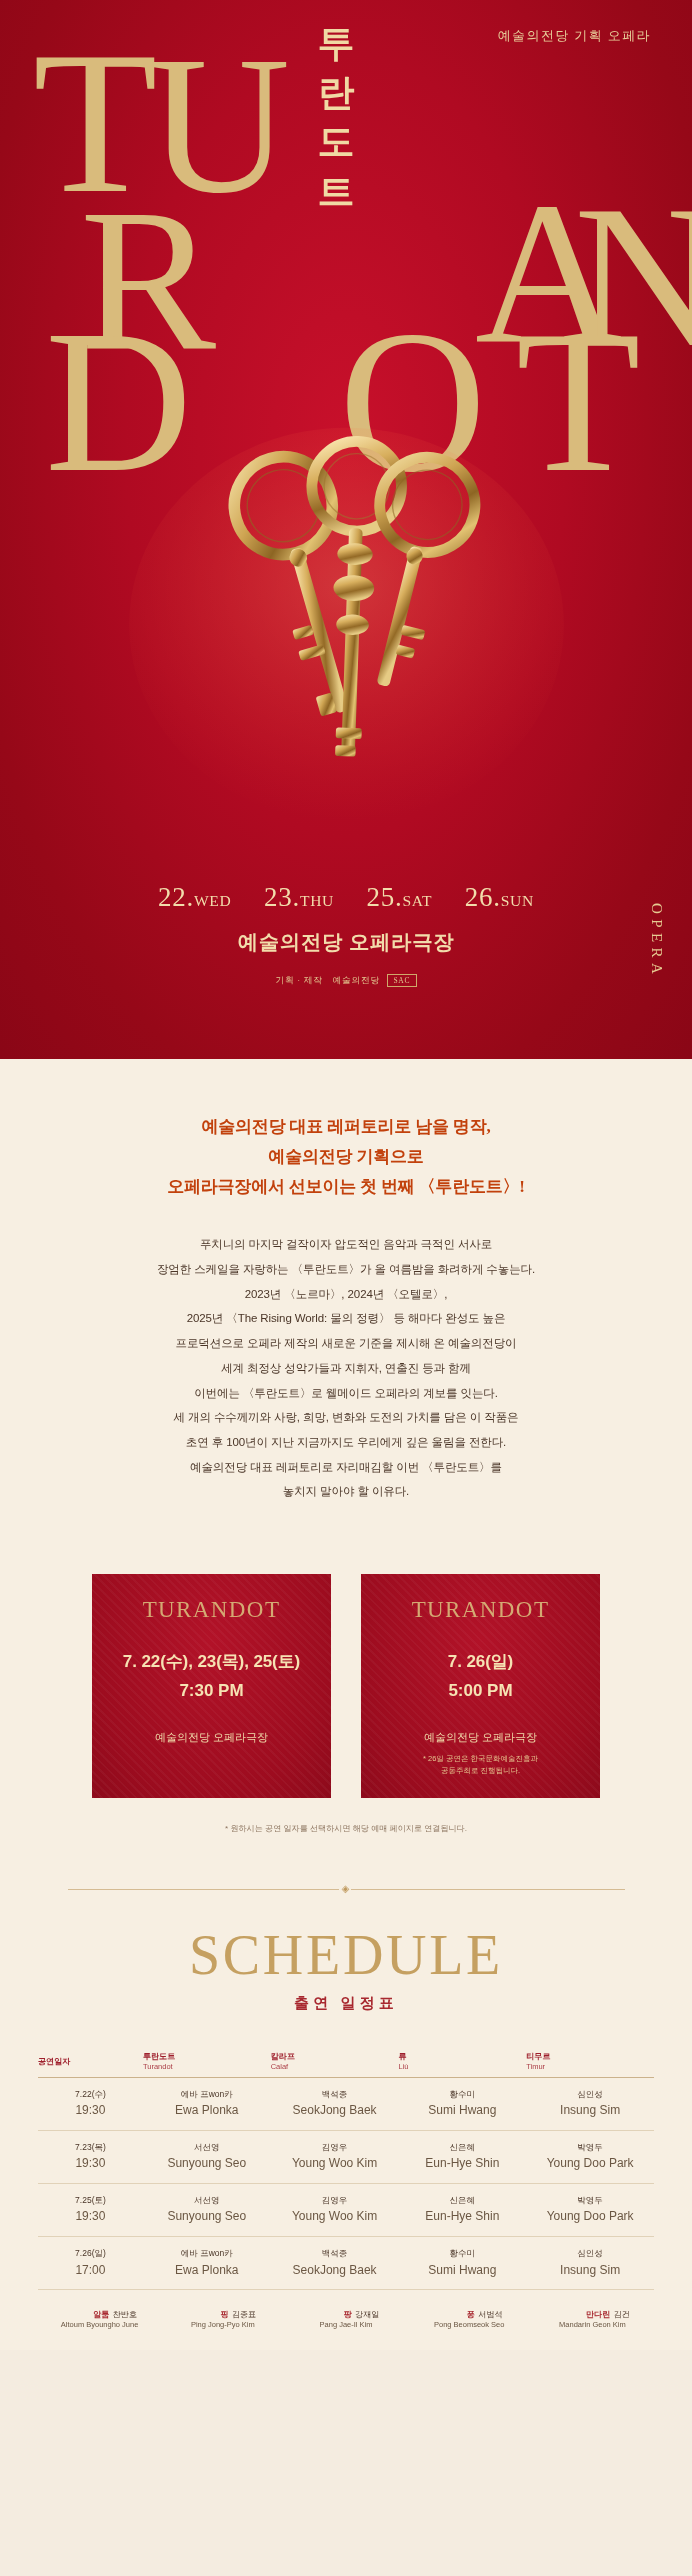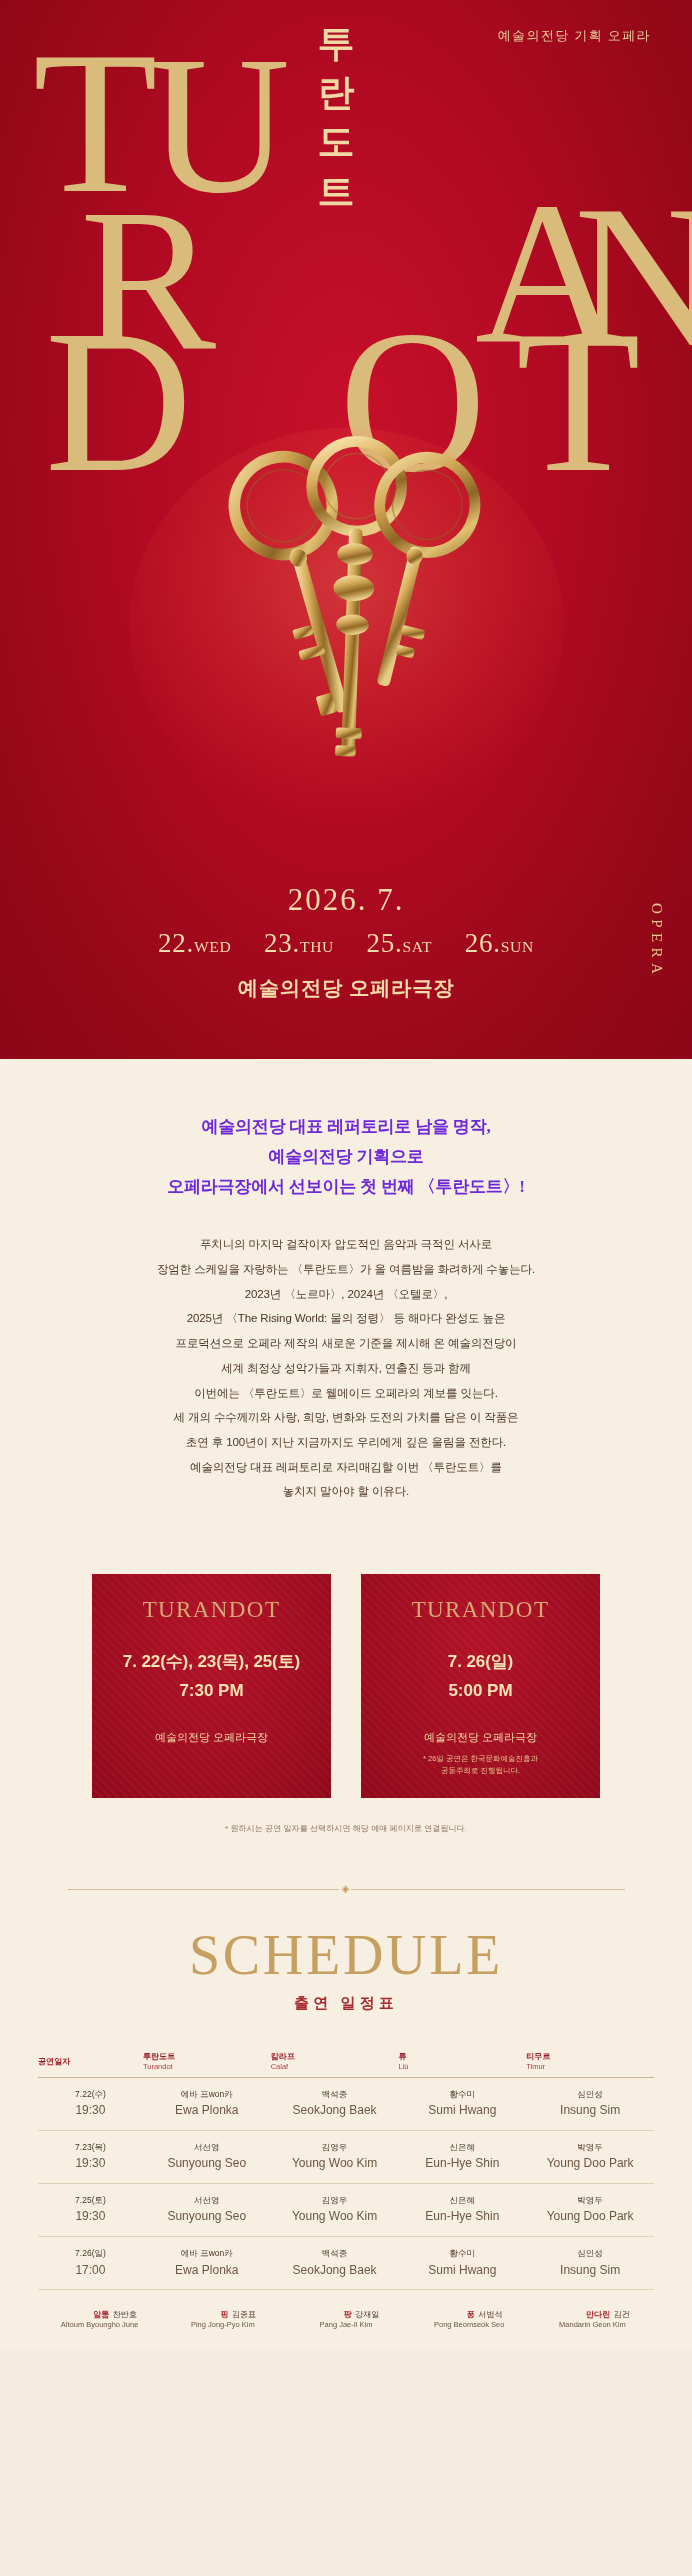--- a/index.html
+++ b/index.html
@@ -108,21 +108,21 @@
   }
 
   
   .intro {
     background: #f7efe2;
     padding: 53px 48px 27px;
     text-align: center;
   }
   .intro h2 {
     font-family: "Liberation Serif", serif;
-    color: #6d28d9;
+    color: #c2410c;
     font-size: 17px;
     line-height: 1.75;
     font-weight: 700;
     letter-spacing: -0.2px;
   }
   .intro p {
     margin-top: 31px;
     font-size: 11.5px;
     line-height: 2.15;
     color: #4a3527;
@@ -353,36 +353,40 @@
           <circle cx="450" cy="120" r="51" fill="none" stroke="#8d6523" stroke-width="2" opacity=".55"></circle>
           <rect x="441" y="184" width="19" height="210" rx="7" fill="url(#gold2)"></rect>
           <rect x="458" y="300" width="34" height="15" rx="4" fill="url(#gold1)"></rect>
           <rect x="458" y="330" width="26" height="15" rx="4" fill="url(#gold1)"></rect>
           <circle cx="450" cy="198" r="12" fill="url(#gold1)"></circle>
         </g>
       </svg>
     </div>
 
     <div class="hero-dates">
-      <div class="hero-year">2026. 7.</div>
       <div class="hero-daysrow">
         <span>
           <span class="dnum">22.</span><span class="dw">WED</span>
         </span><span class="sep"></span>
         <span>
           <span class="dnum">23.</span><span class="dw">THU</span>
         </span><span class="sep"></span>
         <span>
           <span class="dnum">25.</span><span class="dw">SAT</span>
         </span><span class="sep"></span>
         <span>
           <span class="dnum">26.</span><span class="dw">SUN</span>
         </span>
       </div>
       <div class="hero-venue">예술의전당 오페라극장</div>
+      <div class="hero-credit">
+        <span>기획 · 제작</span>
+        <span style="margin-left:6.8px;">예술의전당</span>
+        <span class="sacbox">SAC</span>
+      </div>
     </div>
 
     <div class="opera-vert">OPERA</div>
   </section>
 
   <section class="intro">
     <h2>
       <span>예술의전당 대표 레퍼토리로 남을 명작,</span><br>
       <span>예술의전당 기획으로</span><br>
       <span>오페라극장에서 선보이는 첫 번째 〈투란도트〉!</span>

